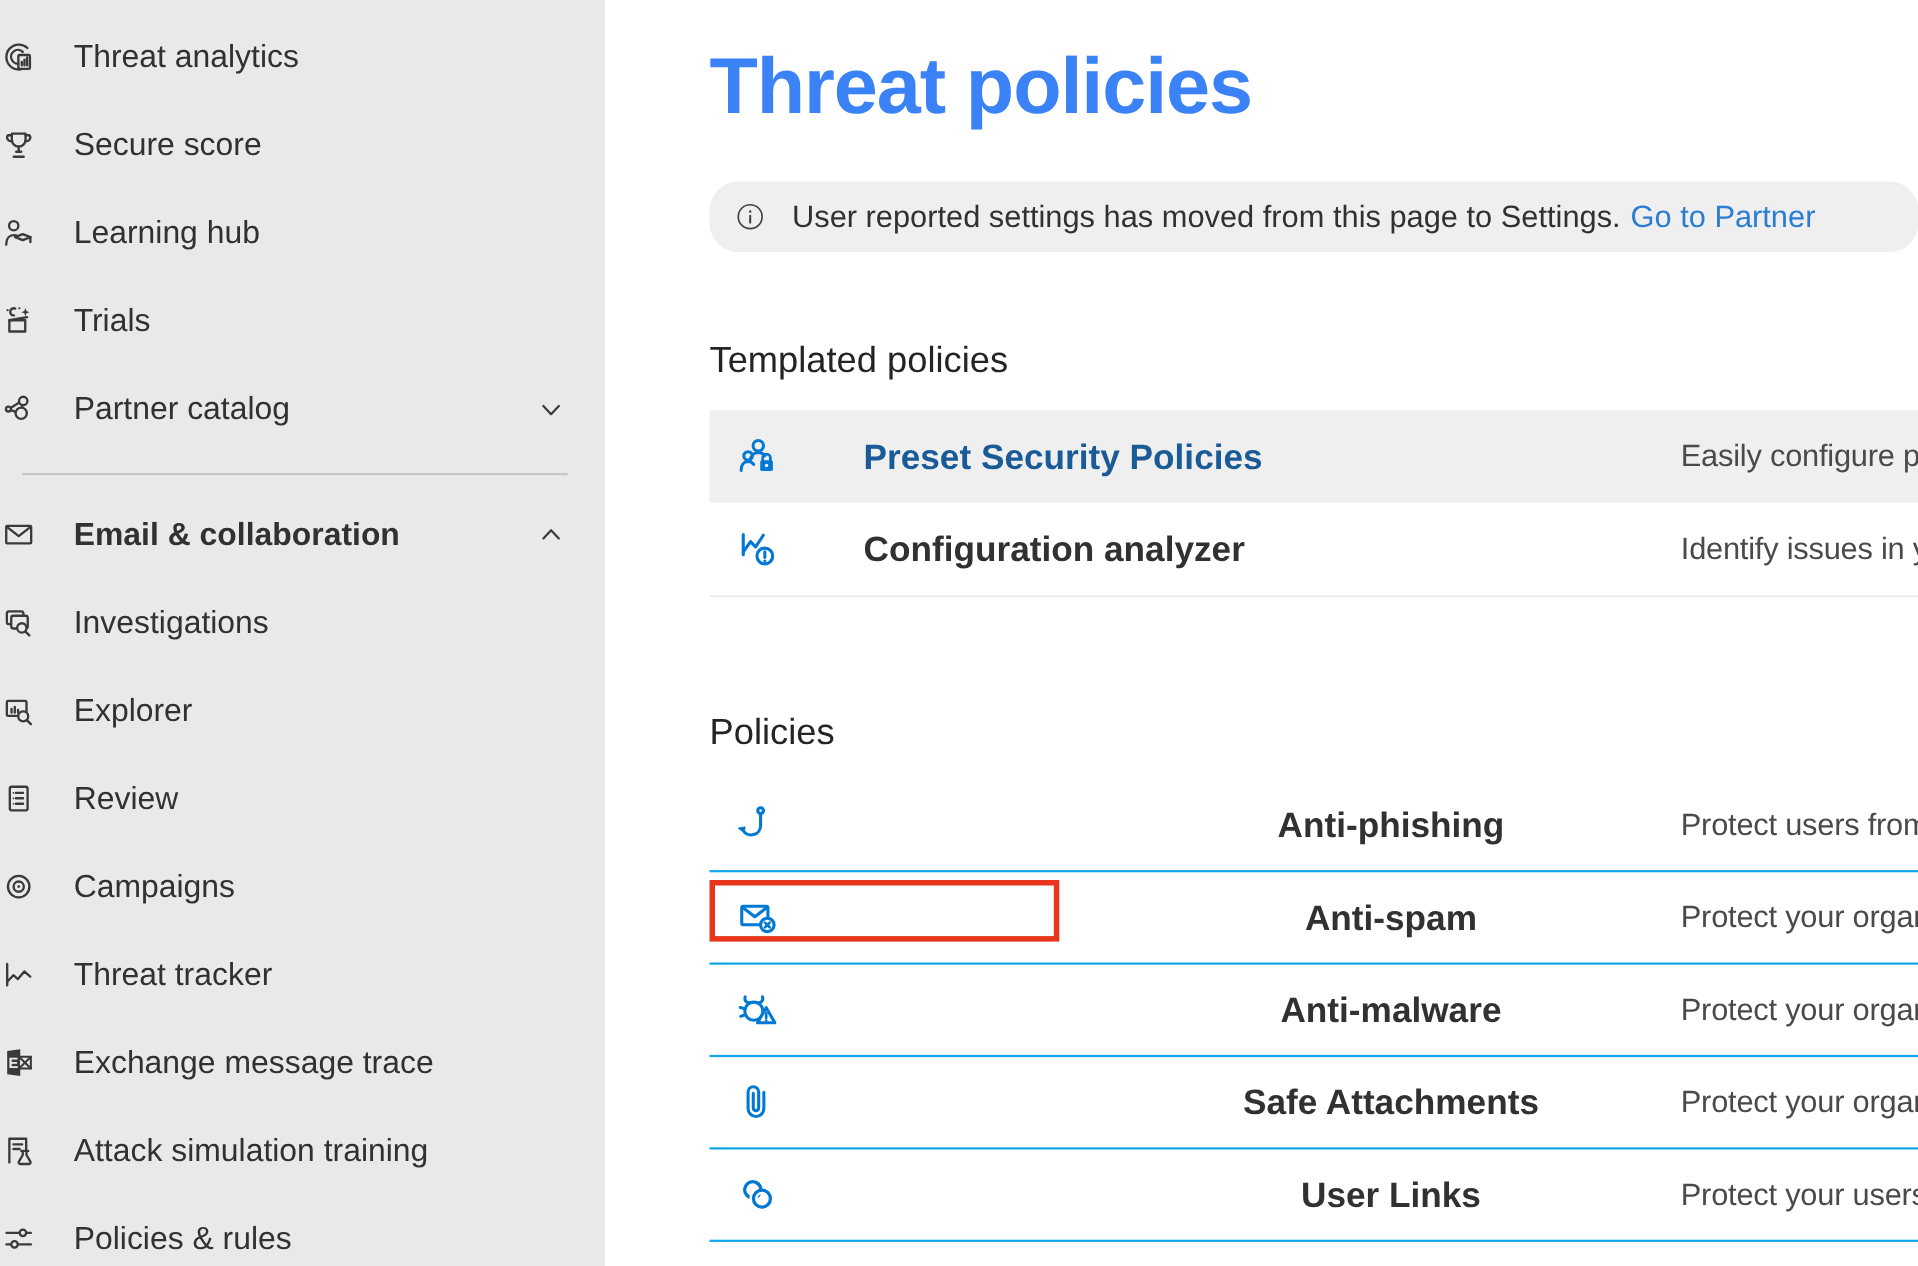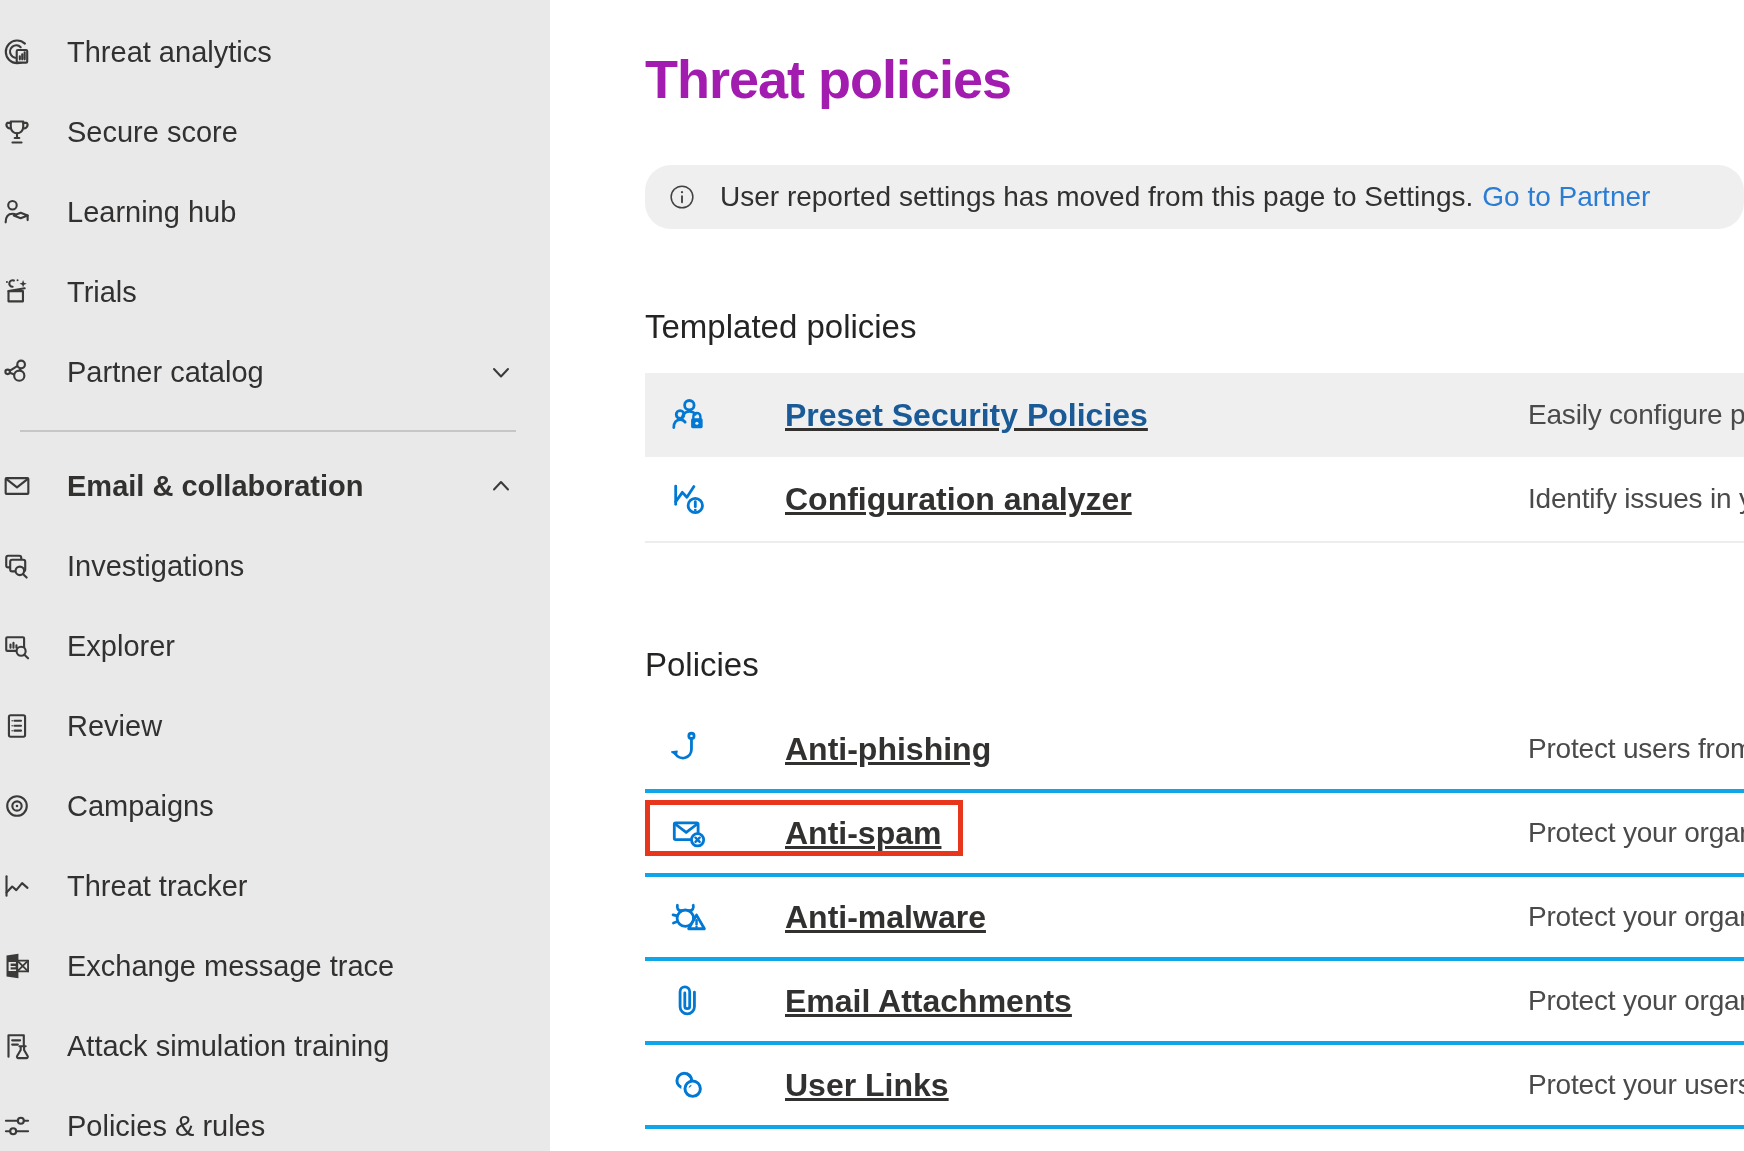--- a/index.html
+++ b/index.html
@@ -14,35 +14,35 @@
   .side-item .ic { width:34px; height:34px; flex:0 0 34px; color:#3b3a39; }
   .side-item .lbl { margin-left:33px; font-size:29px; color:#323130; white-space:nowrap; }
   .side-item .lbl.bold { font-weight:700; }
   .side-chevron { position:absolute; right:37px; top:50%; transform:translateY(-50%);
                   width:24px; height:24px; color:#3b3a39; }
   .side-divider { height:2px; background:#c7c6c5; margin:18px 34px 14px 20px; }
 
   
   .main { position:absolute; left:550px; top:0; right:0; bottom:0; background:#fff;
           padding-left:95px; overflow:hidden; }
-  h1.title { font-size:54px; font-weight:700; color:#a21caf; letter-spacing:-1px;
+  h1.title { font-size:72px; font-weight:700; color:#3b82f6; letter-spacing:-1px;
              margin-top:42px; line-height:74px; }
   .banner { margin-top:49px; height:64px; background:#efefef; display:flex;
             align-items:center; padding-left:23px; font-size:28px; color:#323130;border-radius:26px; }
   .banner .info-ic { width:28px; height:28px; color:#424242; flex:0 0 28px; }
   .banner .btxt { margin-left:24px; white-space:nowrap; }
   .banner a.blink { color:#2b7cd3; text-decoration:none; margin-left:9px; white-space:nowrap; cursor:pointer; }
 
   h2.sec-head { font-size:33px; font-weight:400; color:#252423; line-height:40px; }
   .sec-head.templated { margin-top:78px; }
   .sec-head.policies  { margin-top:102px; }
   .rows { margin-top:26px; }
   .rows.policies-rows { margin-top:24px; }
-  .prow { height:84px; position:relative; display:flex; align-items:center; cursor:pointer;text-decoration:underline; }
-  .prow.bordered { border-bottom:4px solid #0ea5e9; }
+  .prow { height:84px; position:relative; display:flex; align-items:center; cursor:pointer; }
+  .prow.bordered { border-bottom:2px solid #0ea5e9;justify-content:center; }
   .prow.hl { background:#efefef; }
   .prow .ric { position:absolute; left:23px; top:50%; transform:translateY(-50%);
                width:42px; height:42px; color:#0078d4; }
   .prow .rlbl { margin-left:140px; font-size:32px; font-weight:600; color:#323130; white-space:nowrap; }
   .prow .rlbl.linky { color:#1a5b97; }
   .prow .rdesc { position:absolute; left:883px; top:50%; transform:translateY(-50%);
                  font-size:28px; color:#4a4a4a; white-space:nowrap; letter-spacing:-0.2px; }
   .main-divider { height:2px; background:#ededed; }
   .red-box { position:absolute; left:0; top:7px; width:318px; height:56px;
              border:5px solid #e8361c; pointer-events:none; }
@@ -330,21 +330,21 @@
       <span class="rlbl">Anti-malware</span>
       <span class="rdesc">Protect your organiz</span>
     </div>
 
     <div class="prow bordered">
       <span class="ric">
         <svg viewBox="0 0 24 24" fill="none" stroke="currentColor" stroke-width="1.6" stroke-linecap="round" stroke-linejoin="round">
           <path d="M15.1 6.9 v8.4 a4.1 4.1 0 0 1 -8.2 0 V6.7 a2.75 2.75 0 0 1 5.5 0 v8.3 a1.4 1.4 0 0 1 -2.8 0 V7.4"></path>
         </svg>
       </span>
-      <span class="rlbl">Email Attachments</span>
+      <span class="rlbl">Safe Attachments</span>
       <span class="rdesc">Protect your organiz</span>
     </div>
 
     <div class="prow bordered">
       <span class="ric">
         <svg viewBox="0 0 24 24" fill="none" stroke-linecap="round" stroke-linejoin="round">
           <circle cx="9.3" cy="9.5" r="4.2" stroke="currentColor" stroke-width="1.7"></circle>
           <circle cx="14.1" cy="14.1" r="4.4" stroke="#fff" stroke-width="4.2"></circle>
           <circle cx="14.1" cy="14.1" r="4.4" stroke="currentColor" stroke-width="1.7"></circle>
           <path d="M11.2 5.8 a4.2 4.2 0 0 1 2.3 3.7" stroke="currentColor" stroke-width="1.7"></path>

